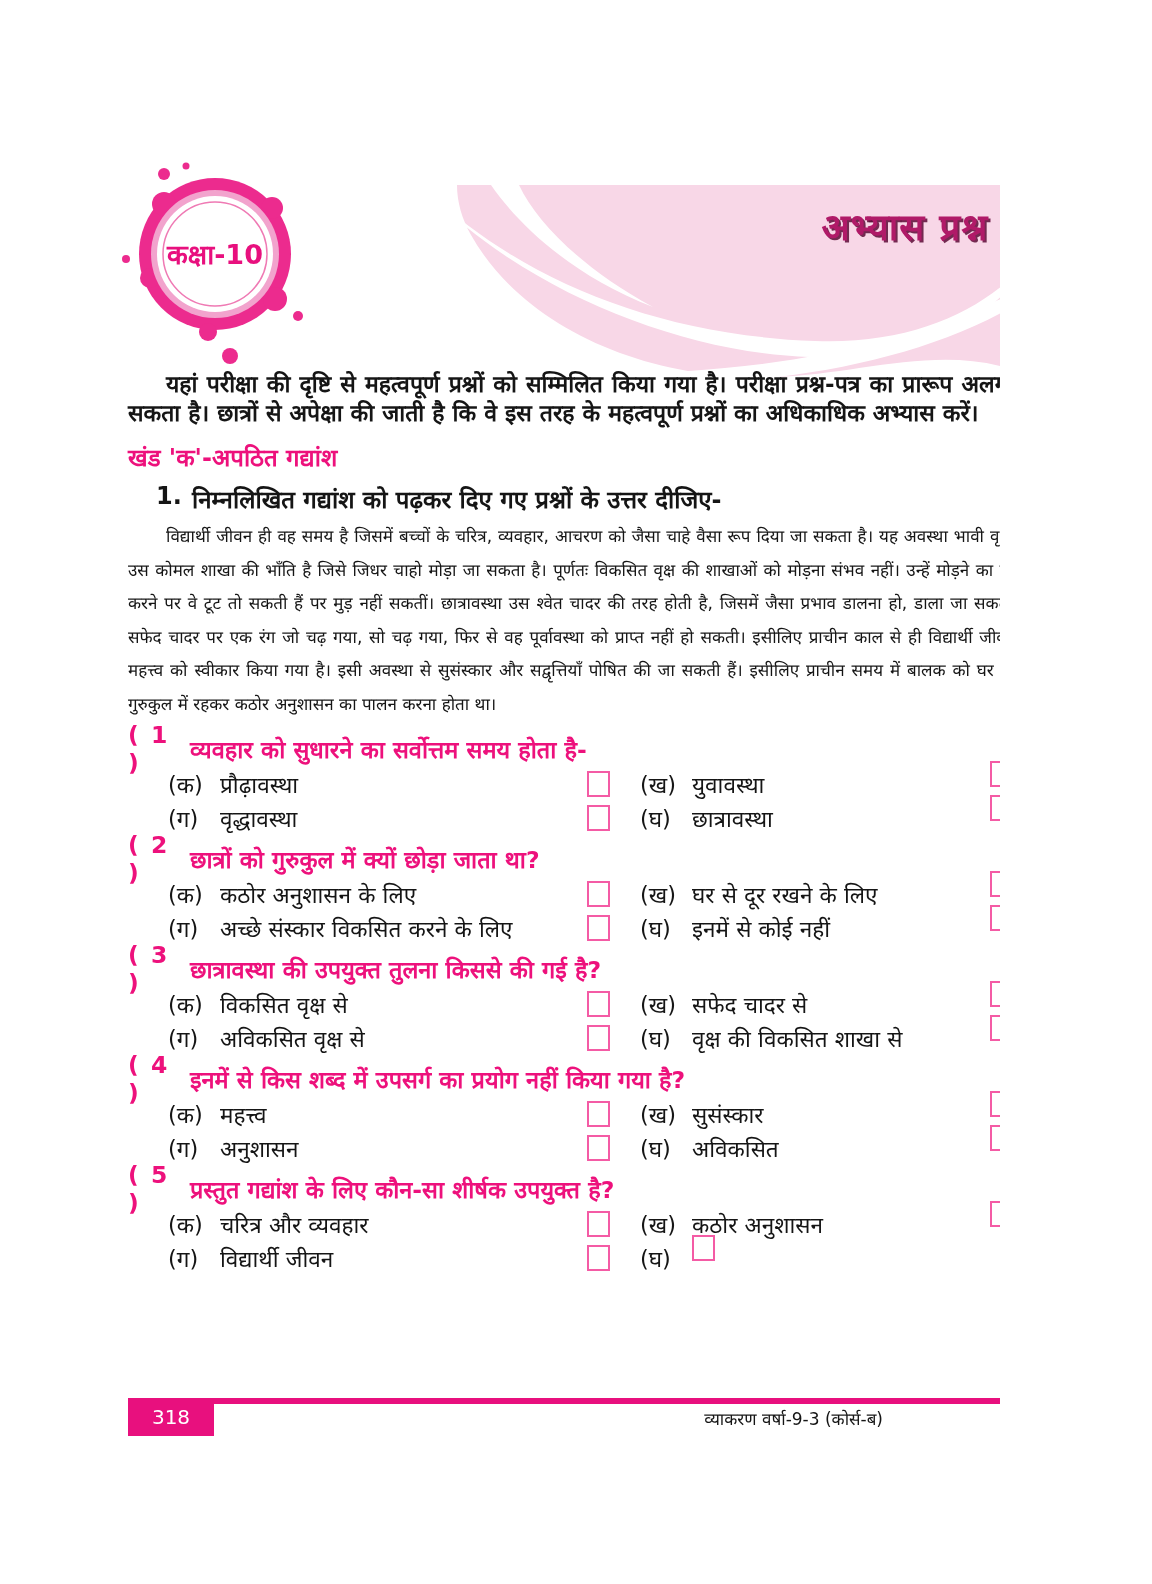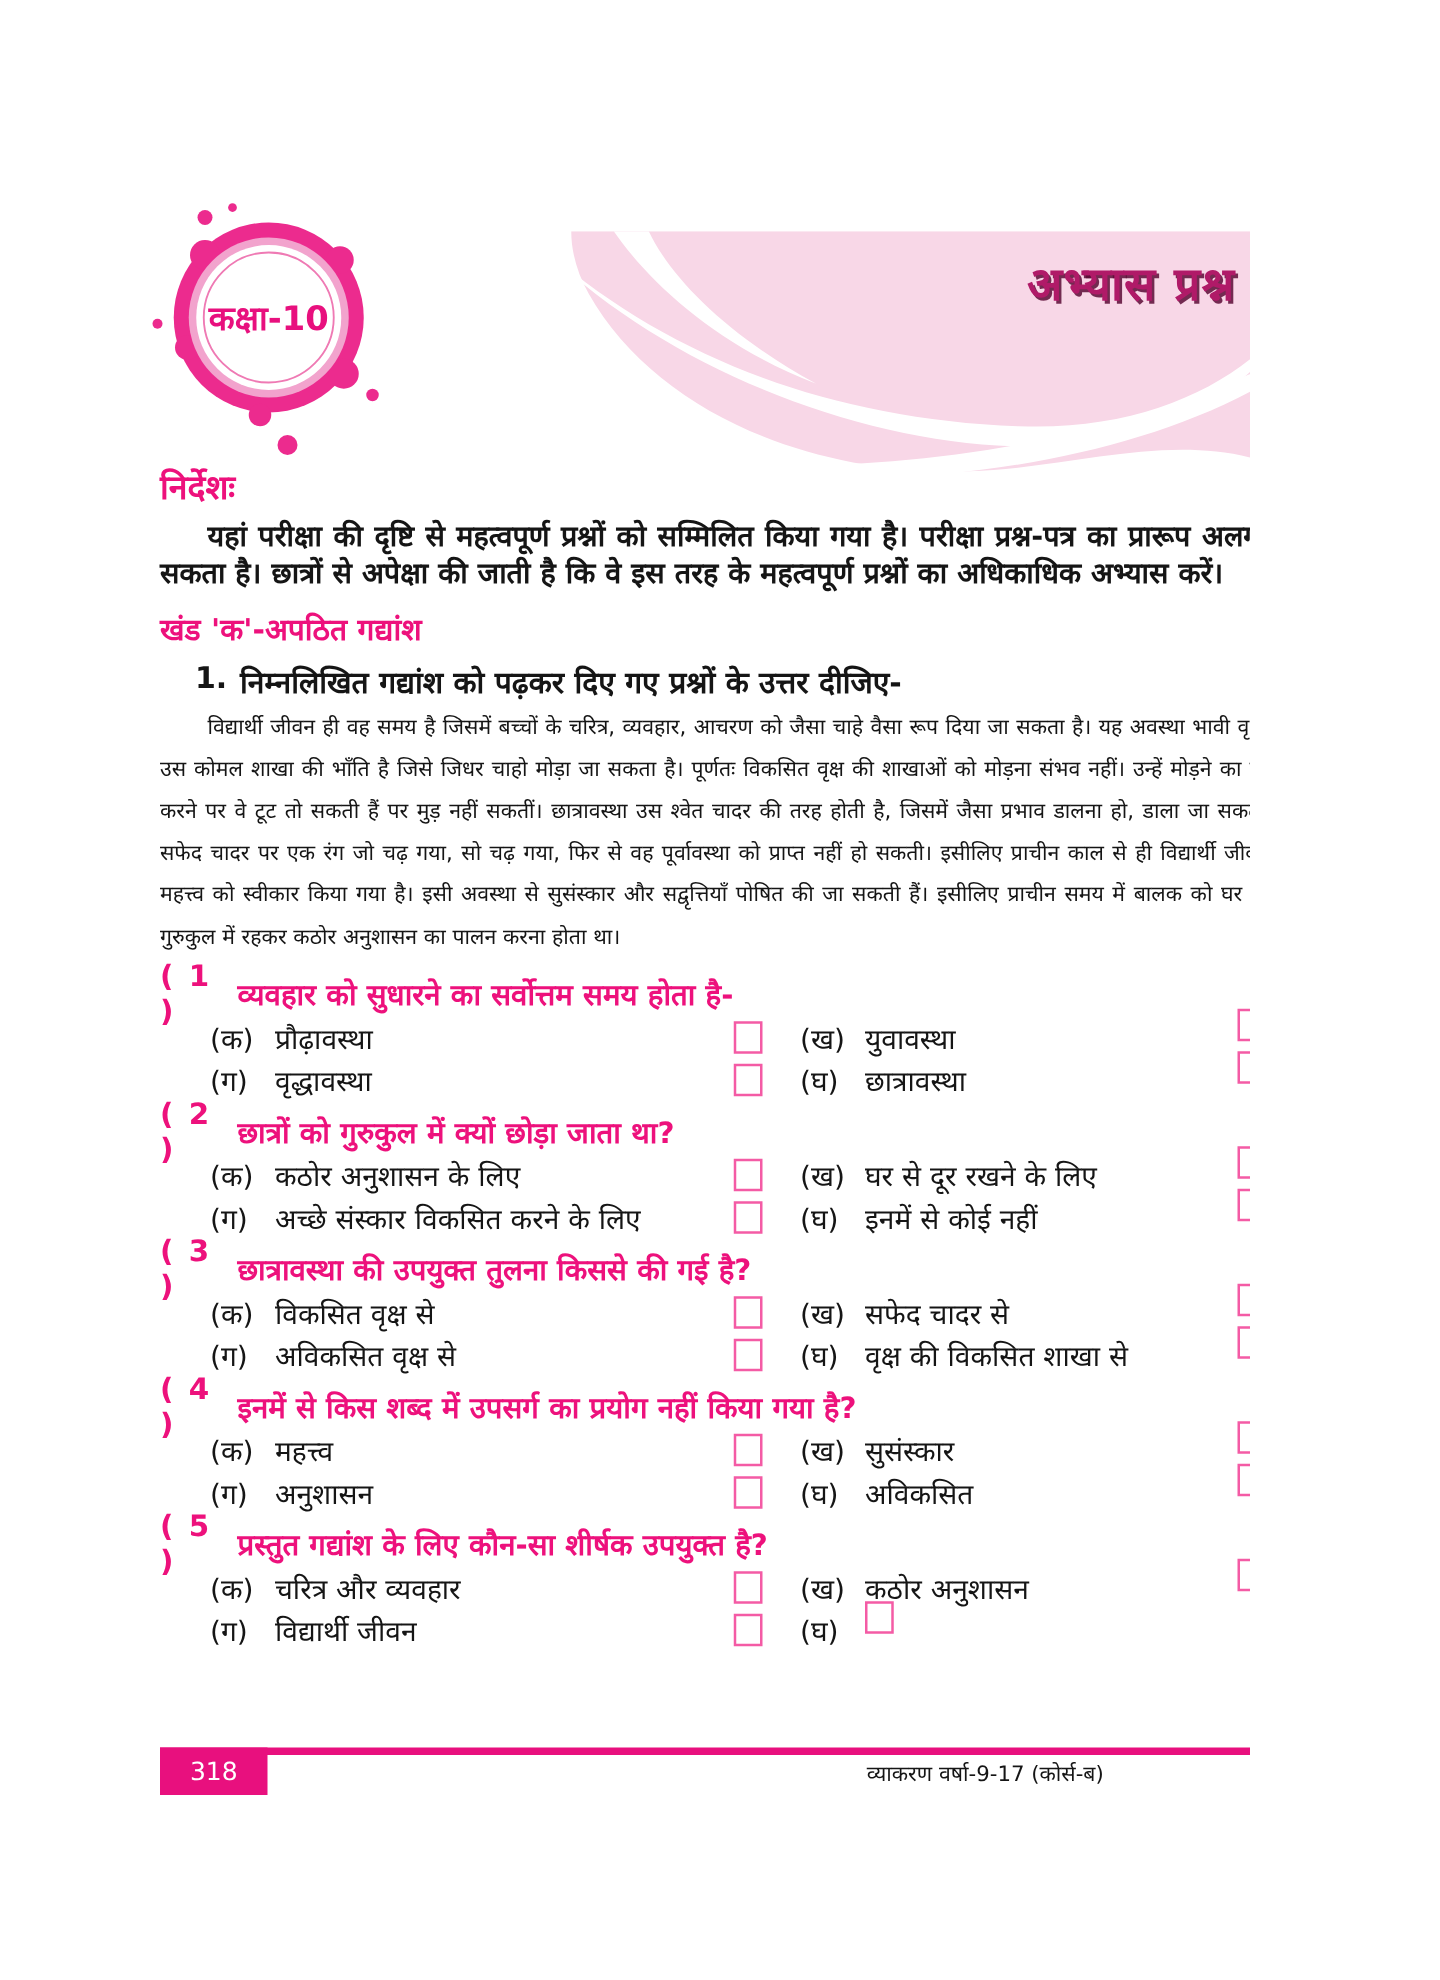--- a/index.html
+++ b/index.html
@@ -86,21 +86,20 @@
     <path d="M62,0 L645,0 L645,196 C560,152 470,190 380,192 C250,196 128,142 76,50 C67,34 62,17 62,0 Z" fill="#f8d7e7"></path>
     <path d="M36,10 C130,95 260,150 420,156 C520,160 595,122 634,74 C600,140 515,175 415,172 C285,168 130,105 36,10 Z" fill="#ffffff"></path>
     <path d="M96,0 C125,42 180,92 258,122 C188,84 142,38 124,0 Z" fill="#ffffff"></path>
     <path d="M170,188 C330,192 480,172 610,112 C638,98 645,92 645,86 L645,104 C560,164 430,194 300,198 C250,199 205,195 170,188 Z" fill="#ffffff"></path>
   </svg>
 
   <div class="page-title">अभ्यास प्रश्न</div>
 
   <div class="content">
 
-    <div class="instr-heading">निर्देशः</div>
     <p class="instr-body">यहां परीक्षा की दृष्टि से महत्वपूर्ण प्रश्नों को सम्मिलित किया गया है। परीक्षा प्रश्न-पत्र का प्रारूप अलग हो सकता है। छात्रों से अपेक्षा की जाती है कि वे इस तरह के महत्वपूर्ण प्रश्नों का अधिकाधिक अभ्यास करें।</p>
 
     <div class="section-heading">खंड 'क'-अपठित गद्यांश</div>
 
     <div class="prompt-row">
       <span class="prompt-num">1.</span>
       <span class="prompt-text">निम्नलिखित गद्यांश को पढ़कर दिए गए प्रश्नों के उत्तर दीजिए-</span>
     </div>
 
     <p class="passage">विद्यार्थी जीवन ही वह समय है जिसमें बच्चों के चरित्र, व्यवहार, आचरण को जैसा चाहे वैसा रूप दिया जा सकता है। यह अवस्था भावी वृक्ष की उस कोमल शाखा की भाँति है जिसे जिधर चाहो मोड़ा जा सकता है। पूर्णतः विकसित वृक्ष की शाखाओं को मोड़ना संभव नहीं। उन्हें मोड़ने का प्रयास करने पर वे टूट तो सकती हैं पर मुड़ नहीं सकतीं। छात्रावस्था उस श्वेत चादर की तरह होती है, जिसमें जैसा प्रभाव डालना हो, डाला जा सकता है। सफेद चादर पर एक रंग जो चढ़ गया, सो चढ़ गया, फिर से वह पूर्वावस्था को प्राप्त नहीं हो सकती। इसीलिए प्राचीन काल से ही विद्यार्थी जीवन के महत्त्व को स्वीकार किया गया है। इसी अवस्था से सुसंस्कार और सद्वृत्तियाँ पोषित की जा सकती हैं। इसीलिए प्राचीन समय में बालक को घर से दूर गुरुकुल में रहकर कठोर अनुशासन का पालन करना होता था।</p>
@@ -256,15 +255,15 @@
           <span class="o-label">(घ)</span>
           <span class="checkbox"></span>
         </div>
       </div>
     </div>
 
   </div>
 
   <div class="footer-bar"></div>
   <div class="footer-block">318</div>
-  <div class="footer-book">व्याकरण वर्षा-9-17 (कोर्स-ब)</div>
+  <div class="footer-book">व्याकरण वर्षा-9-3 (कोर्स-ब)</div>
 
 </div>
 
 </body></html>

